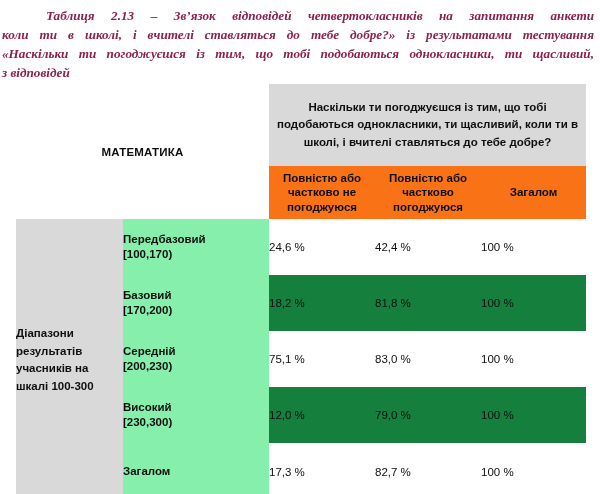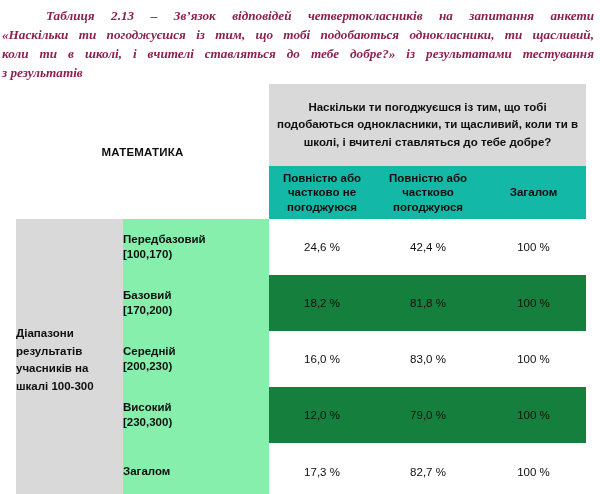--- a/index.html
+++ b/index.html
@@ -90,21 +90,21 @@
   .q-cell {
     background: #d9d9d9;
     text-align: center;
     font-weight: bold;
     font-size: 12.6px;
     line-height: 17.5px;
     color: #111111;
     padding: 7px 14px 6px 14px;
   }
   .subhead {
-    background: #14b8a6;
+    background: #f97316;
     text-align: center;
     font-weight: bold;
     font-size: 11.6px;
     line-height: 14.5px;
     color: #111111;
     padding: 5px 6px 6px 6px;
     border-top: 2px solid #ffffff;
   }
   .subhead.tot { font-size: 11.6px; }
 
@@ -122,35 +122,34 @@
   .level-cell {
     background: #86efac;
     font-weight: bold;
     font-size: 11.9px;
     line-height: 15.5px;
     color: #111111;
     padding-left: 11px;
     text-align: left;
   }
   .num {
-    text-align: center;
     font-size: 11.7px;
     color: #161616;
     background: #ffffff;
   }
   tr.hl .num { background: #15803d; }
 </style>
 </head>
 <body>
 
 <div class="caption">
   <span class="caption-line j"><span class="caption-indent"></span><span>Таблиця 2.13 – Зв’язок відповідей четвертокласників на запитання анкети</span></span>
+  <span class="caption-line j">коли ти в школі, і вчителі ставляться до тебе добре?» із результатами тестування</span>
   <span class="caption-line j">«Наскільки ти погоджуєшся із тим, що тобі подобаються однокласники, ти щасливий,</span>
-  <span class="caption-line j">коли ти в школі, і вчителі ставляться до тебе добре?» із результатами тестування</span>
-  <span class="caption-line">з результатів</span>
+  <span class="caption-line">з відповідей</span>
 </div>
 
 <div class="table-wrap">
   <table class="t213">
     <colgroup>
       <col class="c-scale">
       <col class="c-level">
       <col class="c-dis">
       <col class="c-agr">
       <col class="c-tot">
@@ -185,21 +184,21 @@
         <td class="num">18,2 %</td>
         <td class="num">81,8 %</td>
         <td class="num">100 %</td>
       </tr>
 
       <tr>
         <td class="level-cell" style="height:56px;">
           <div>Середній</div>
           <div>[200,230)</div>
         </td>
-        <td class="num">16,0 %</td>
+        <td class="num">75,1 %</td>
         <td class="num">83,0 %</td>
         <td class="num">100 %</td>
       </tr>
 
       <tr class="hl">
         <td class="level-cell" style="height:56px;">
           <div>Високий</div>
           <div>[230,300)</div>
         </td>
         <td class="num">12,0 %</td>

